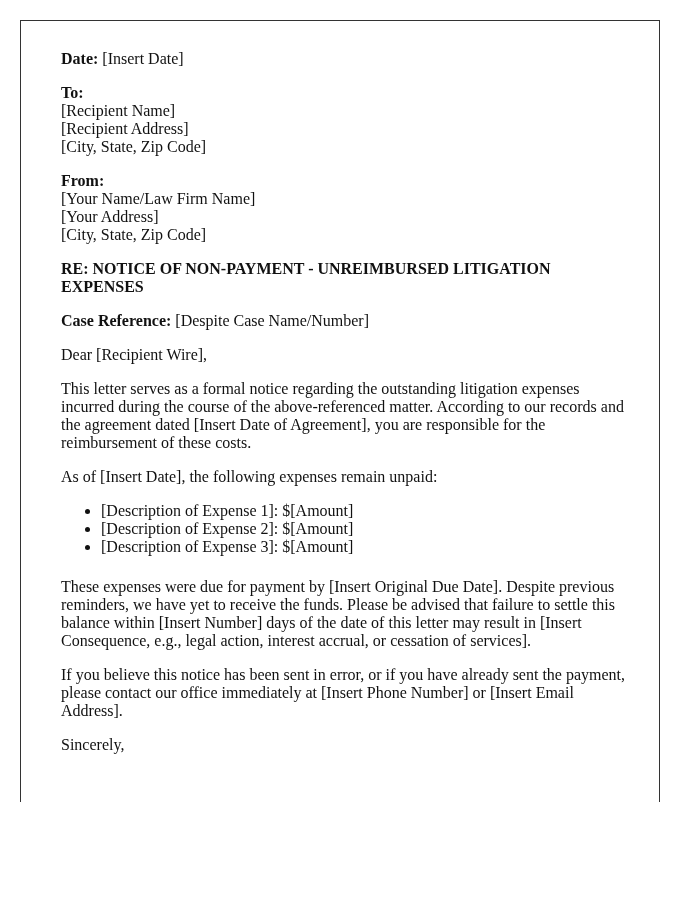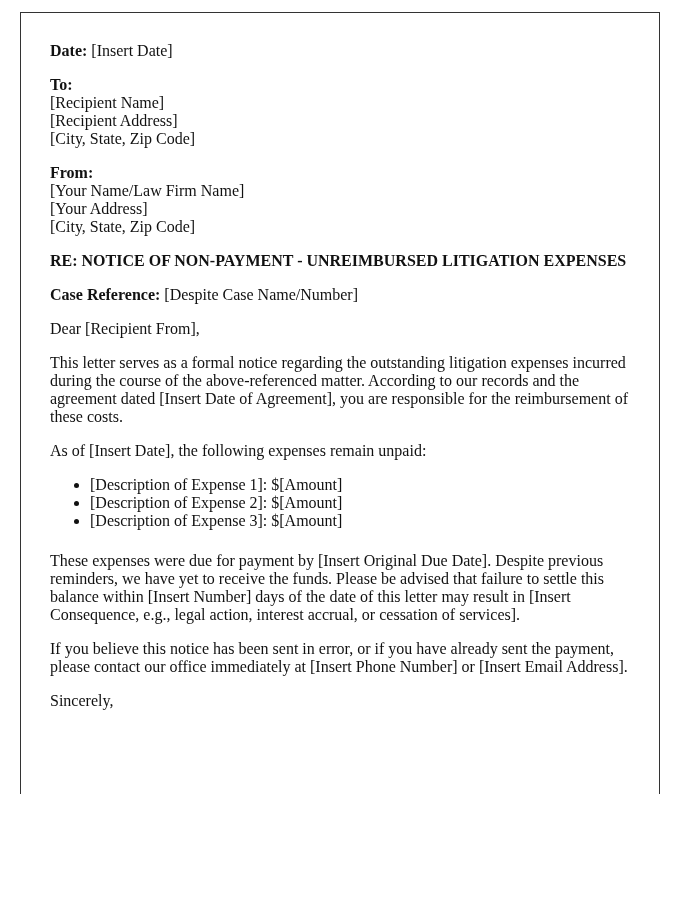--- a/index.html
+++ b/index.html
@@ -13,28 +13,28 @@
       position: relative;
       overflow: hidden;
       font-family: "Liberation Serif", "DejaVu Serif", serif;
       font-size: 16px;
       line-height: 18px;
       color: #111111;
     }
     .page {
       position: absolute;
       left: 20px;
-      top: 12px;
+      top: 20px;
       width: 640px;
       height: 782px;
       border-top: 1px solid #333333;
       border-left: 1px solid #333333;
       border-right: 1px solid #333333;
       box-sizing: border-box;
-      padding: 29px 29px 0 29px;
+      padding: 29px 29px 0 40px;
       overflow: hidden;
     }
     p {
       margin: 0 0 16px 0;
     }
     .bold {
       font-weight: bold;
     }
     ul {
       margin: 0 0 22px 0;
@@ -62,21 +62,21 @@
     <span class="bold">From:</span><br>
     <span>[Your Name/Law Firm Name]</span><br>
     <span>[Your Address]</span><br>
     <span>[City, State, Zip Code]</span>
   </p>
 
   <p class="bold">RE: NOTICE OF NON-PAYMENT - UNREIMBURSED LITIGATION EXPENSES</p>
 
   <p><span class="bold">Case Reference:</span><span> [Despite Case Name/Number]</span></p>
 
-  <p>Dear [Recipient From],</p>
+  <p>Dear [Recipient Wire],</p>
 
   <p>This letter serves as a formal notice regarding the outstanding litigation expenses incurred during the course of the above-referenced matter. According to our records and the agreement dated [Insert Date of Agreement], you are responsible for the reimbursement of these costs.</p>
 
   <p>As of [Insert Date], the following expenses remain unpaid:</p>
 
   <ul>
     <li>[Description of Expense 1]: $[Amount]</li>
     <li>[Description of Expense 2]: $[Amount]</li>
     <li>[Description of Expense 3]: $[Amount]</li>
   </ul>

